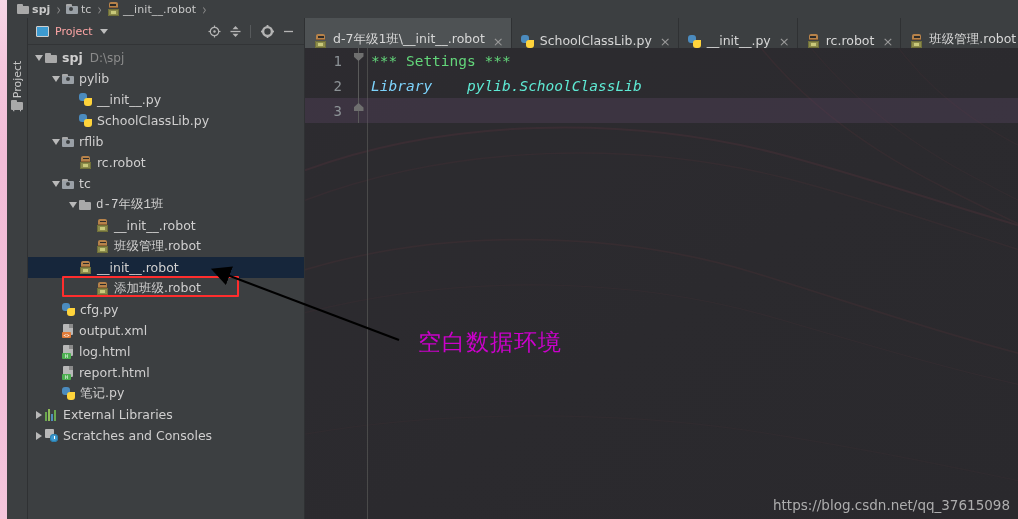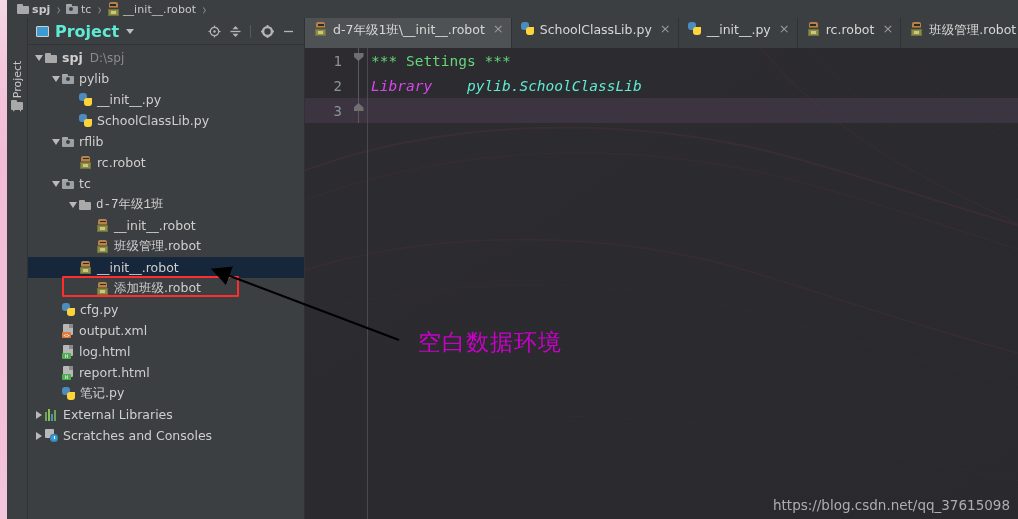--- a/index.html
+++ b/index.html
@@ -152,21 +152,21 @@
   .panel-header {
     height: 27px; display: flex; align-items: center;
     padding: 0 6px 0 8px;
     background: #3c3f41;
     border-bottom: 1px solid #323436;
   }
   .panel-header .pj-icon {
     width: 13px; height: 11px; background: #3d9bd1;
     border: 1px solid #cfcfcf; border-radius: 1px; margin-right: 6px;
   }
-  .panel-header .pj-title { font-size: 16px; color: #5eead4; font-weight: bold; }
+  .panel-header .pj-title { font-size: 11px; color: #fca5a5; }
   .panel-header .caret {
     margin-left: 7px; width: 0; height: 0;
     border-left: 4px solid transparent; border-right: 4px solid transparent;
     border-top: 5px solid #bdbdbd;
   }
   .panel-header .spacer { flex: 1; }
   .hdr-btn {
     width: 20px; height: 20px; display: flex; align-items: center;
     justify-content: center; margin-left: 1px; color: #b4b4b4;
   }
@@ -211,21 +211,21 @@
     background: #2c2b2f;
     overflow: hidden;
   }
   .bg-wisps { position: absolute; inset: 0; opacity: .85; }
 
   .tab-bar {
     position: relative; height: 30px; display: flex; align-items: stretch;
     background: #3c3f41; z-index: 5;
   }
   .tab {
-    display: flex; align-items: flex-start; padding: 4px 7px 0 9px;
+    display: flex; align-items: flex-end; padding: 12px 7px 0 9px;
     border-right: 1px solid #2f3133;
     font-size: 12.5px; color: #d7d7d7; white-space: nowrap;
   }
   .tab.active { background: #4e5254; }
   .tab .t-lbl { margin-left: 6px; }
   .tab .t-close {
     margin-left: 8px; color: #9a9a9a; font-size: 13px; line-height: 1;
   }
 
   .code-wrap { position: relative; z-index: 4; }
@@ -248,21 +248,21 @@
   }
   .fold .marker {
     position: absolute; left: 2.5px; top: 5px;
     width: 10px; height: 8px; background: #6f6f6f;
   }
   .fold .marker.open { clip-path: polygon(0 0,100% 0,100% 45%,50% 100%,0 45%); }
   .fold .marker.close { clip-path: polygon(50% 0,100% 55%,100% 100%,0 100%,0 55%); }
   .code-text { padding-left: 4px; white-space: pre; }
   .sec { color: #63d67a; }
   .kw  { color: #f07c7c; }
-  .setting { color: #d946ef; font-style: italic; }
+  .setting { color: #7dd3fc; font-style: italic; }
   .libpath { color: #5eead4; font-style: italic; }
   .kwd-call { color: #d0c060; }
 
   .gutter-divider {
     position: absolute; left: 62px; top: 30px; bottom: 0; width: 1px;
     background: #4a4a4a; z-index: 4;
   }
 
   .annot-text {
     position: absolute; z-index: 20;

